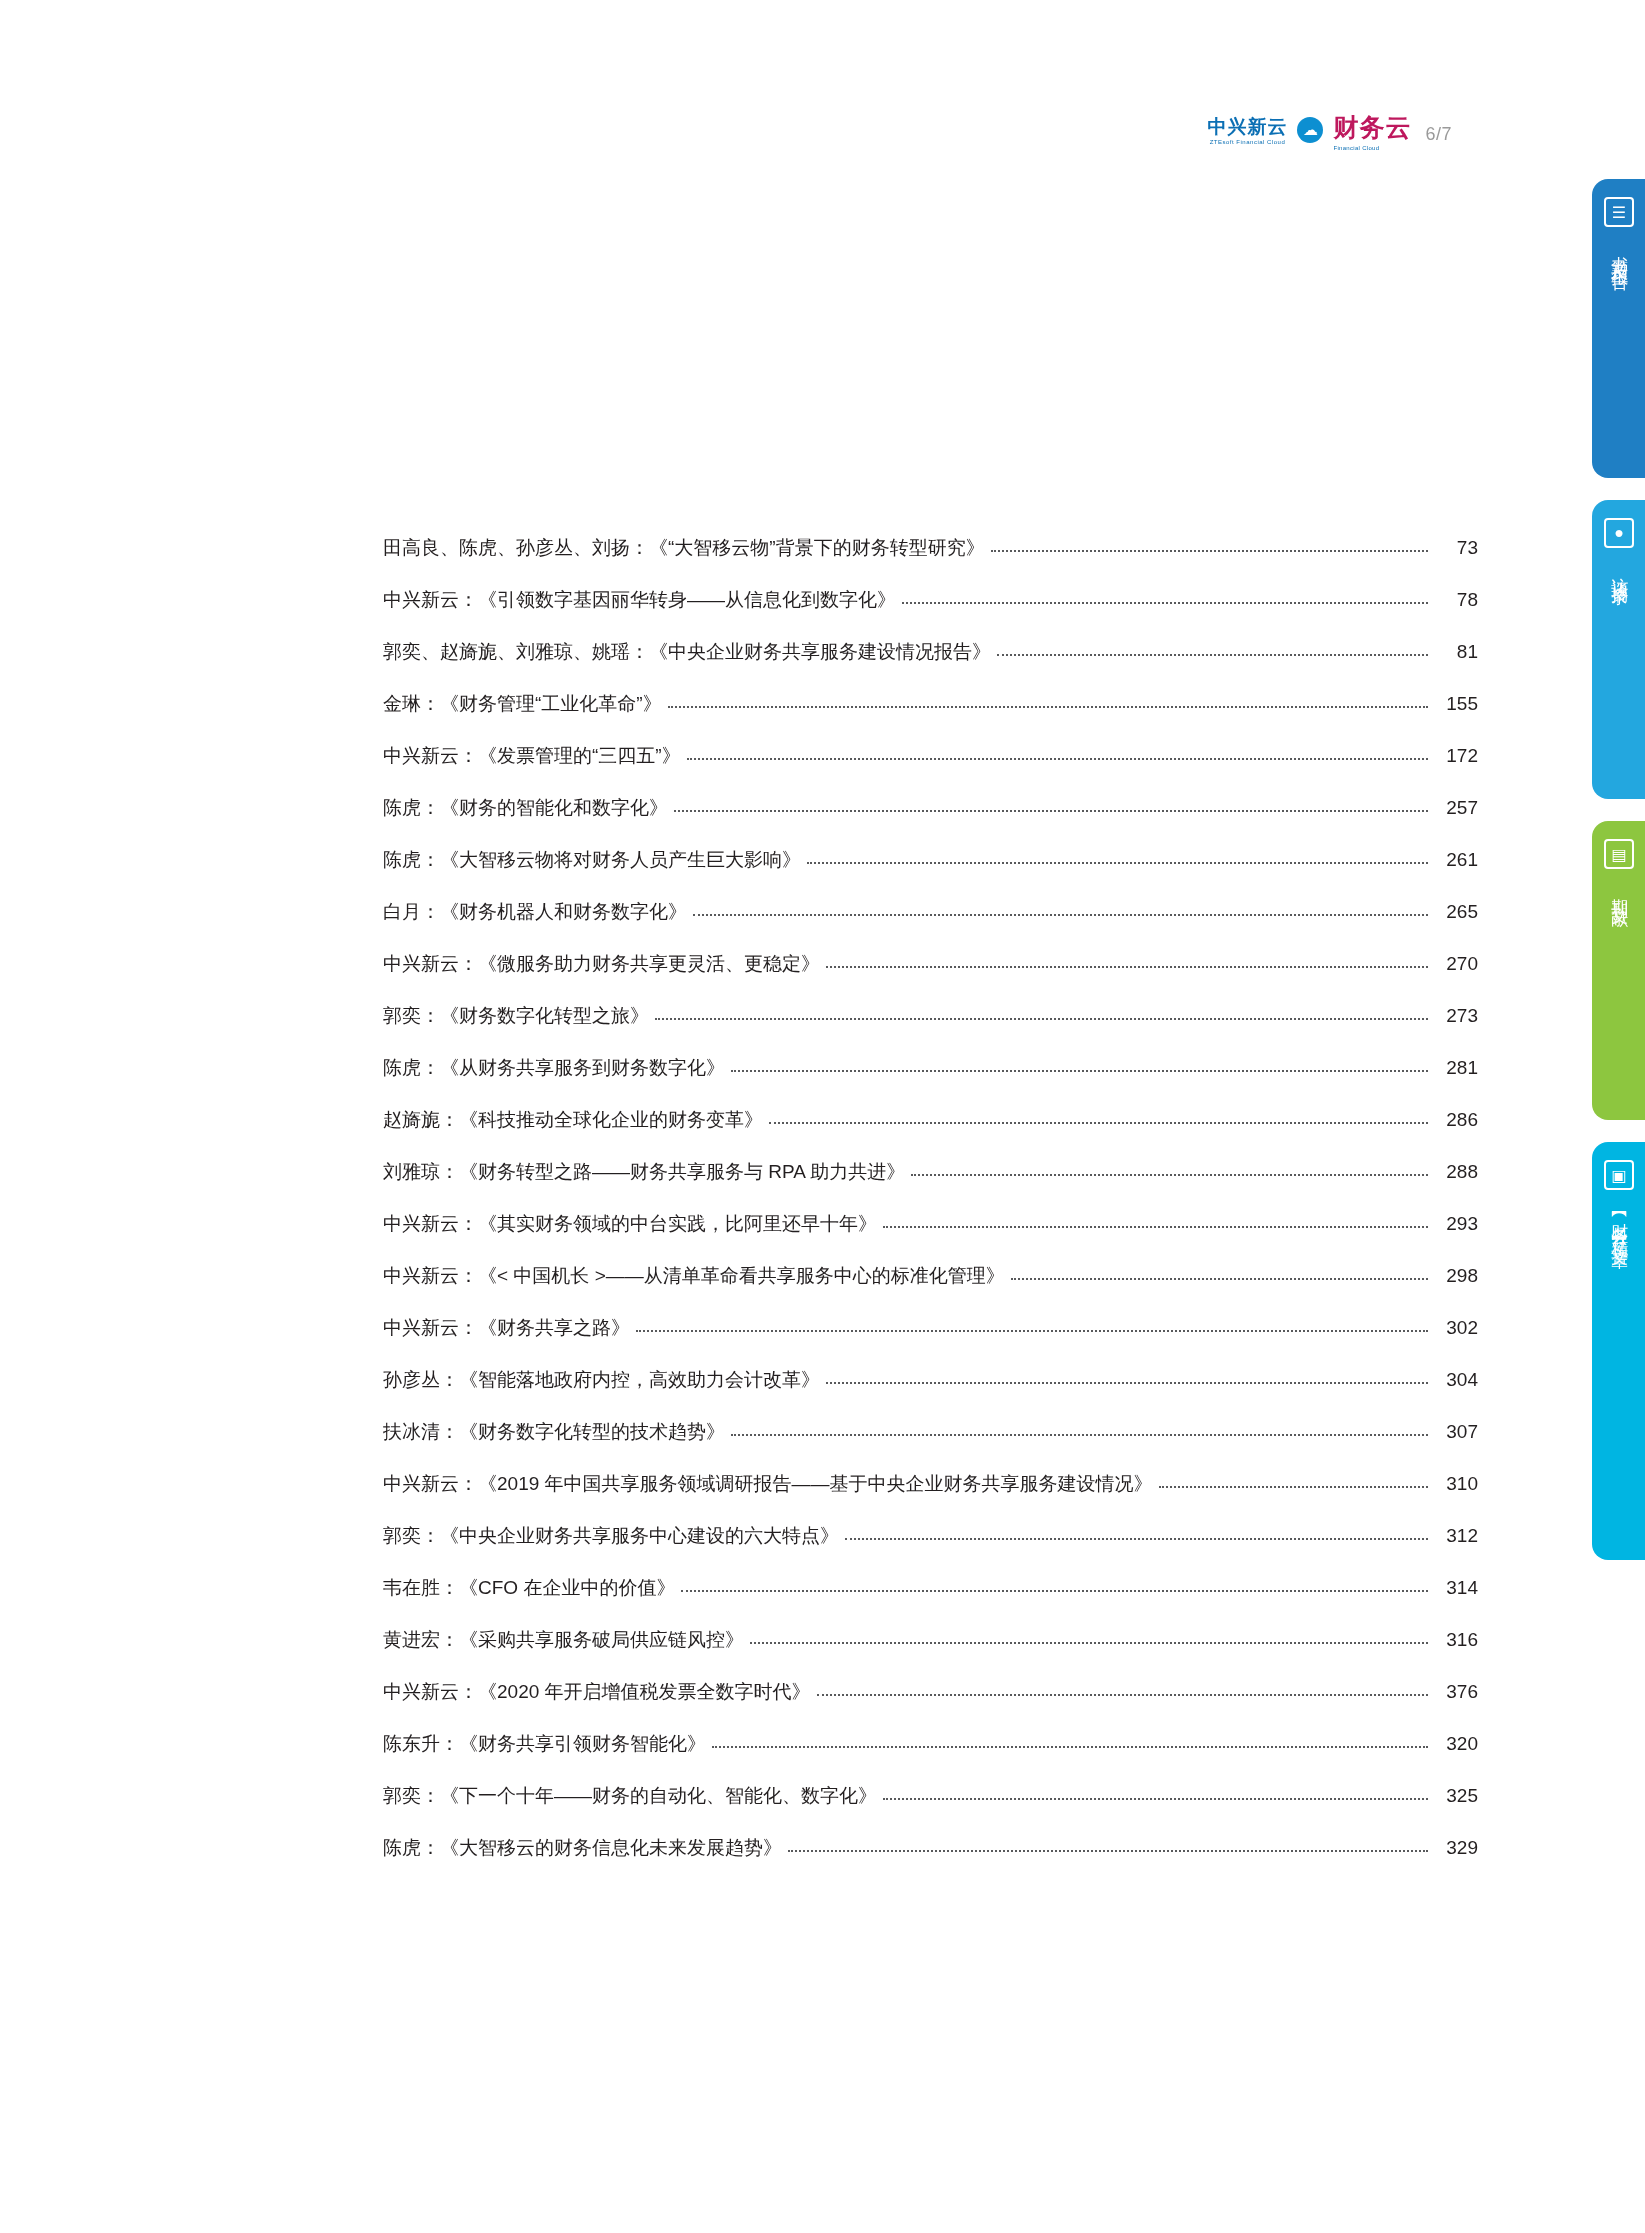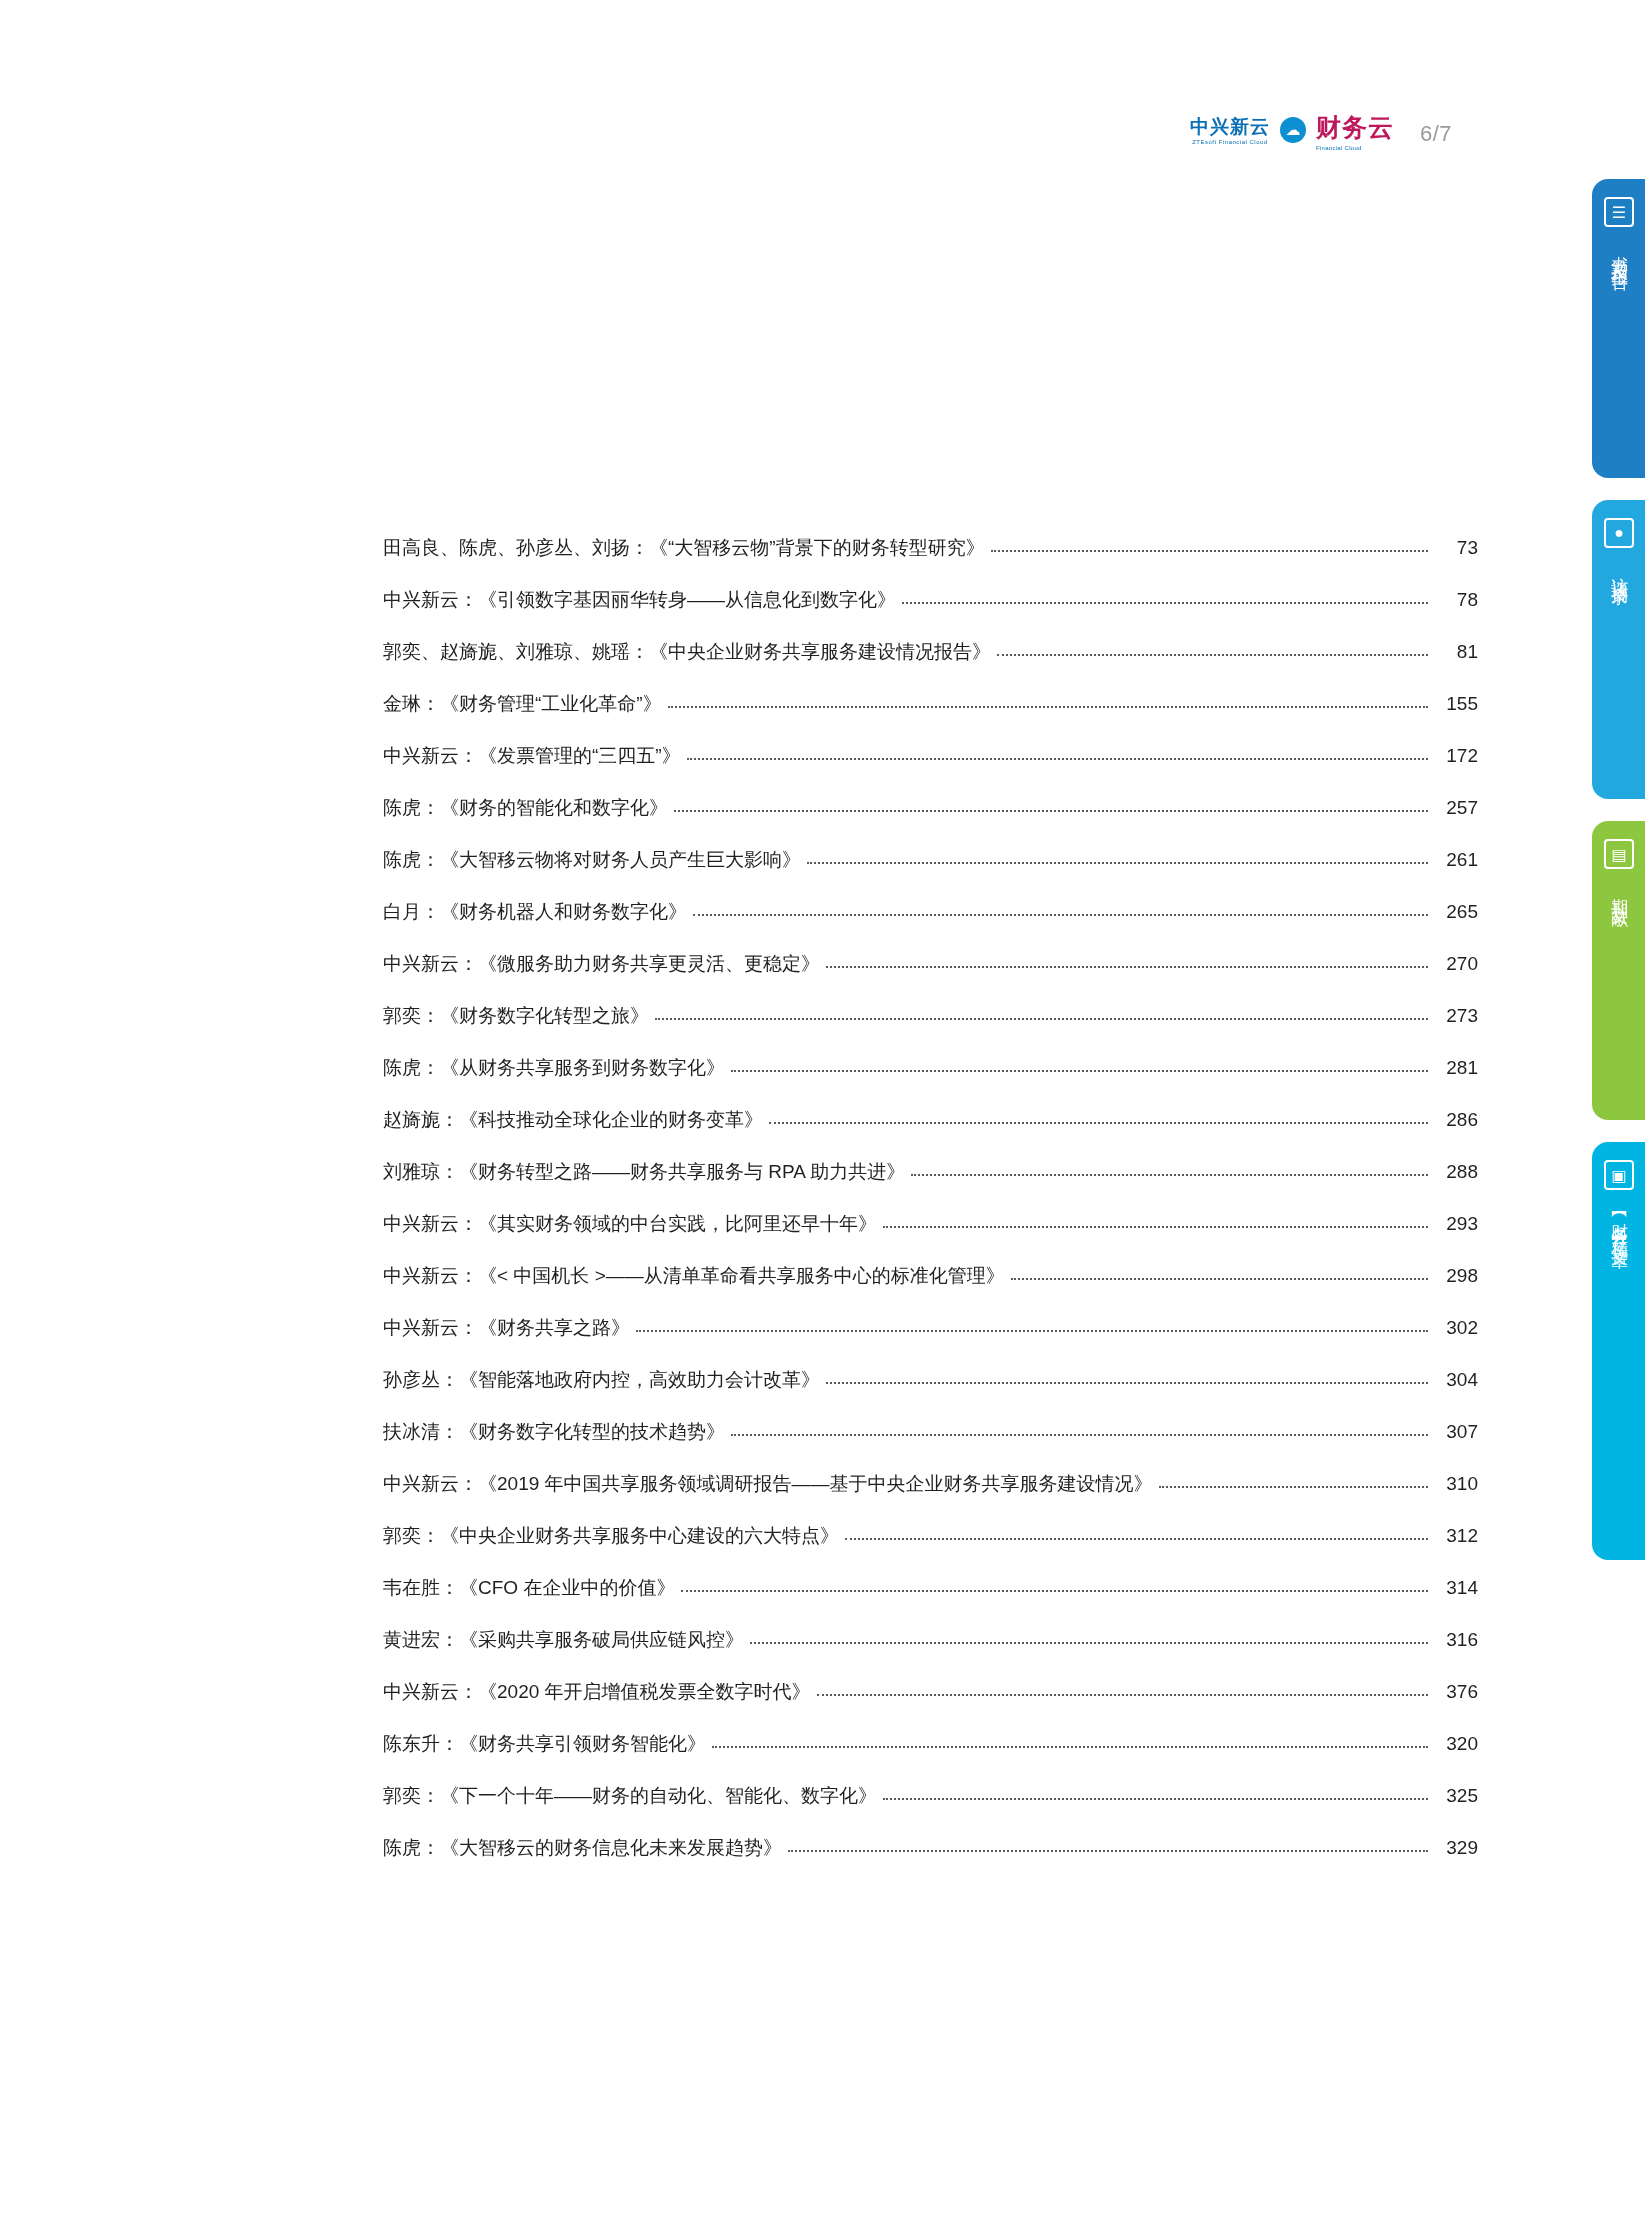--- a/index.html
+++ b/index.html
@@ -71,23 +71,22 @@
     letter-spacing: 1px;
     font-family: Liberation Mono, monospace;
   }
   .brand-fin-en {
     font-size: 6px;
     color: #0b6fb4;
     letter-spacing: 0.3px;
     margin-top: 3px;
   }
   .page-number {
-    font-size: 22px;
+    font-size: 18px;
     color: #9a9a9a;
-    margin-left: 12px;
     letter-spacing: 0.5px;
   }
 
   
   .side-tabs {
     position: absolute;
     top: 179px;
     right: 0;
     width: 68px;
   }

